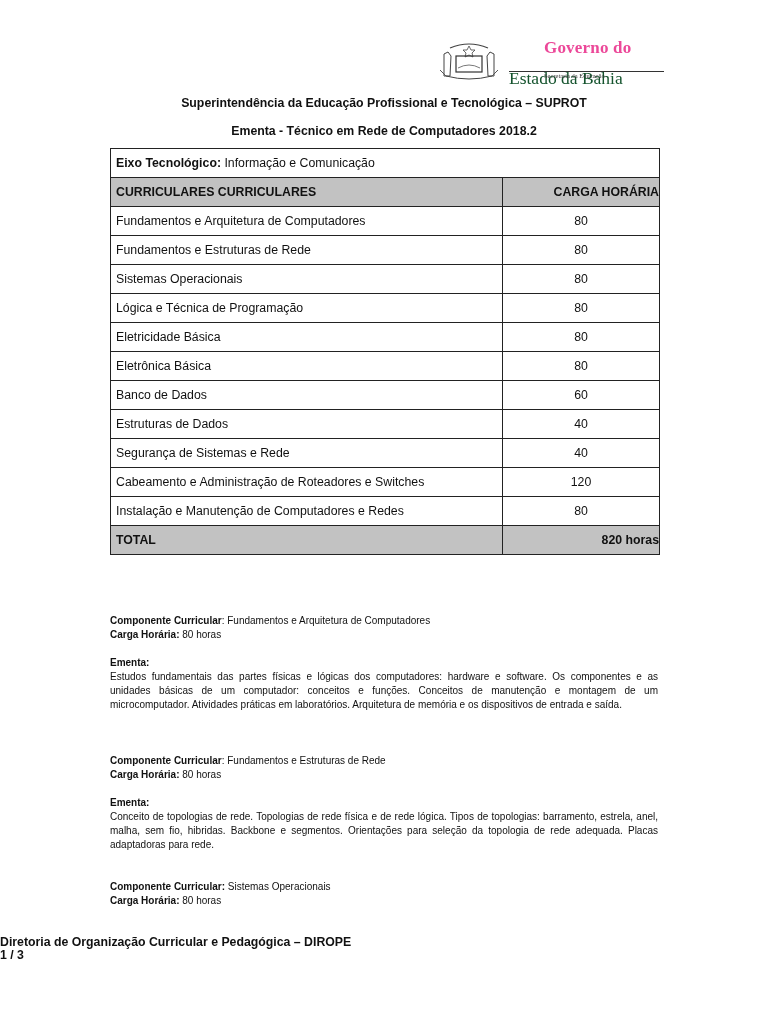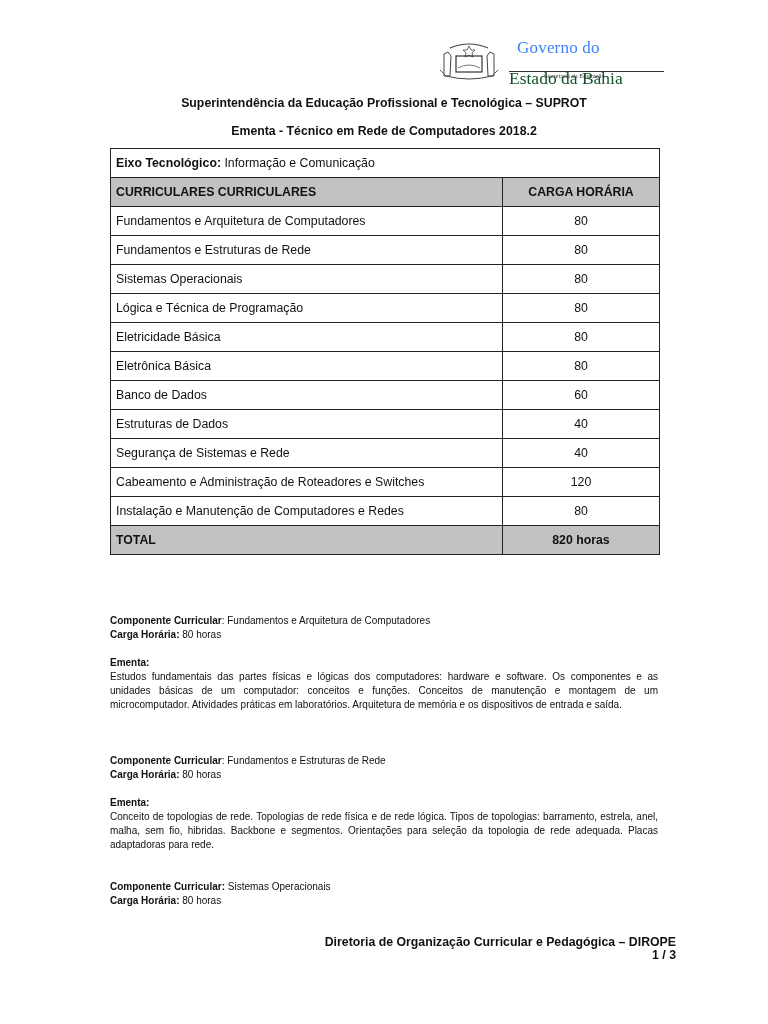--- a/index.html
+++ b/index.html
@@ -1,43 +1,43 @@
 <!DOCTYPE html>
 <html><head>
 <meta charset="utf-8">
 <style>
   html, body { margin: 0; padding: 0; background: #ffffff; }
   body { width: 768px; height: 1024px; position: relative; overflow: hidden;
          font-family: "Liberation Sans", sans-serif; color: #111; }
   .logo { position: absolute; left: 436px; top: 38px; width: 228px; height: 44px; }
   .emblem { position: absolute; left: 0; top: 2px; width: 66px; height: 40px; }
-  .gov-line1 { position: absolute; left: 81px; top: 0px; font-family: "Liberation Serif", serif;
-               font-weight: normal; font-size: 17px; letter-spacing: 0.2px; color: #3b82f6; }
+  .gov-line1 { position: absolute; left: 108px; top: 0px; font-family: "Liberation Serif", serif;
+               font-weight: bold; font-size: 17px; letter-spacing: 0.2px; color: #ec4899; }
   .gov-line2 { position: absolute; left: 73px; top: 30px; font-family: "Liberation Serif", serif;
                font-weight: normal; font-size: 17.5px; color: #14532d; }
   .gov-rule { position: absolute; left: 73px; top: 33px; width: 155px; height: 1px; background: #333; }
   .gov-sub { position: absolute; left: 108px; top: 34px; font-family: "Liberation Serif", serif;
              font-size: 6.5px; color: #333; }
 
   .title1 { position: absolute; left: 0; width: 768px; top: 96px; text-align: center;
             font-weight: bold; font-size: 12.3px; }
   .title2 { position: absolute; left: 0; width: 768px; top: 124px; text-align: center;
             font-weight: bold; font-size: 12.3px; }
 
   table.grid { position: absolute; left: 110px; top: 148px; width: 550px;
                border-collapse: collapse; font-size: 12.3px; border-radius: 32px; }
   table.grid td { border: 1px solid #222; height: 28px; padding: 0 0 0 5px; vertical-align: middle; }
   table.grid td.num { text-align: center; padding: 0; width: 156px; }
   table.grid tr.gray td { background: #c2c2c2; font-weight: bold; }
-  table.grid tr.gray td.num { font-weight: bold; }
+  table.grid tr.gray td.num { font-weight: bold; text-align: right; }
   b { font-weight: bold; }
 
   .block { position: absolute; left: 110px; width: 548px; font-size: 10px; line-height: 14px; }
   .just { text-align: justify; text-align-last: left; }
-  .footer { position: absolute; left: 0; width: 676px; text-align: right;
+  .footer { position: absolute; left: 0; width: 676px; text-align: left;
             font-weight: bold; font-size: 12.3px; line-height: 13px; top: 936px; }
 </style>
 </head>
 <body>
 
 <div class="logo">
   <svg class="emblem" viewBox="0 0 66 40">
     <path d="M14 8 Q33 0 52 8" fill="none" stroke="#444" stroke-width="1.2"></path>
     <path d="M33 6 l2 4 4 0 -3 3 1 4 -4 -2 -4 2 1 -4 -3 -3 4 0z" fill="none" stroke="#444" stroke-width="0.8"></path>
     <rect x="20" y="16" width="26" height="16" fill="none" stroke="#333" stroke-width="1.2"></rect>

